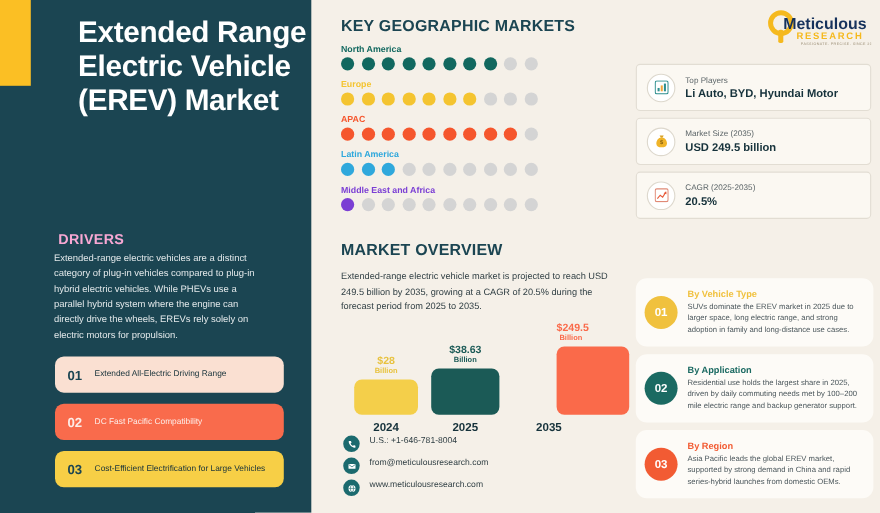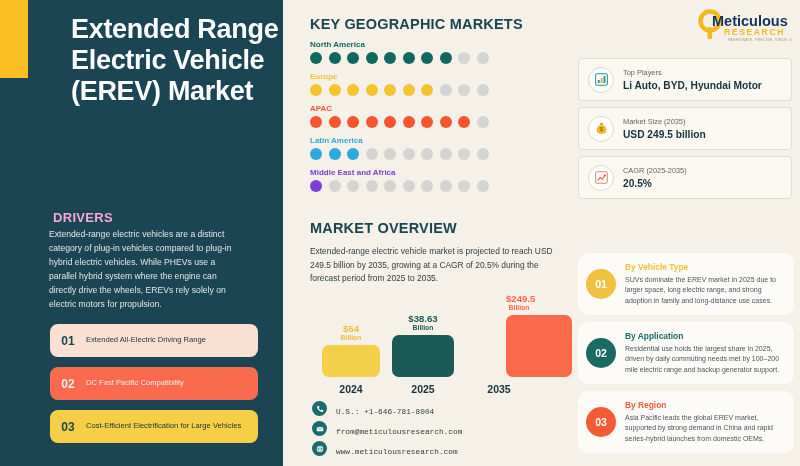--- a/index.html
+++ b/index.html
@@ -87,21 +87,21 @@
   .bar-group { position: absolute; bottom: 18px; text-align: center; }
   .bar { border-radius: 7px; margin: 0 auto; }
   .bar-val { font-size: 9.6px; font-weight: bold; line-height: 1.05; }
   .bar-unit { font-size: 6.8px; font-weight: bold; line-height: 1.2; }
   .bar-year {
     position: absolute; bottom: 0; font-size: 10.5px; font-weight: bold; color: #16323b;
     text-align: center;
   }
   
   #contact { position: absolute; left: 312px; top: 396px; }
-  .contact-row { display: flex; align-items: flex-end; height: 20px; font-family: Liberation Mono, monospace; }
+  .contact-row { display: flex; align-items: flex-start; height: 20px; }
   .contact-icon {
     width: 15px; height: 15px; flex: 0 0 15px; border-radius: 50%;
     background: #1b6a6e; color: #fff; font-size: 8px;
     display: flex; align-items: center; justify-content: center;
   }
   .contact-text { margin-left: 9px; font-size: 7.8px; color: #2f3e43; }
 
   
   #segments-section { position: absolute; left: 578px; top: 220px; width: 216px; }
   .seg-card {
@@ -280,21 +280,21 @@
     </div>
   </div>
 
   <div id="overview-section">
     <div class="section-title">MARKET OVERVIEW</div>
     <div id="overview-body">Extended-range electric vehicle  market is projected to reach USD 249.5 billion by 2035, growing at a CAGR of 20.5% during the forecast period from 2025 to 2035.</div>
   </div>
 
   <div id="chart">
       <div class="bar-group" style="left: 4px; width: 58px;">
-        <div class="bar-val" style="color: rgb(232, 194, 62);">$54</div>
+        <div class="bar-val" style="color: rgb(232, 194, 62);">$28</div>
         <div class="bar-unit" style="color: rgb(232, 194, 62);">Billion</div>
         <div class="bar" style="height: 32px; width: 58px; background: rgb(244, 207, 74); margin-top: 3px;"></div>
       </div>
       <div class="bar-year" style="left: 4px; width: 58px;">2024</div>
       <div class="bar-group" style="left: 74px; width: 62px;">
         <div class="bar-val" style="color: rgb(27, 90, 86);">$38.63</div>
         <div class="bar-unit" style="color: rgb(27, 90, 86);">Billion</div>
         <div class="bar" style="height: 42px; width: 62px; background: rgb(27, 90, 86); margin-top: 3px;"></div>
       </div>
       <div class="bar-year" style="left: 74px; width: 62px;">2025</div>

